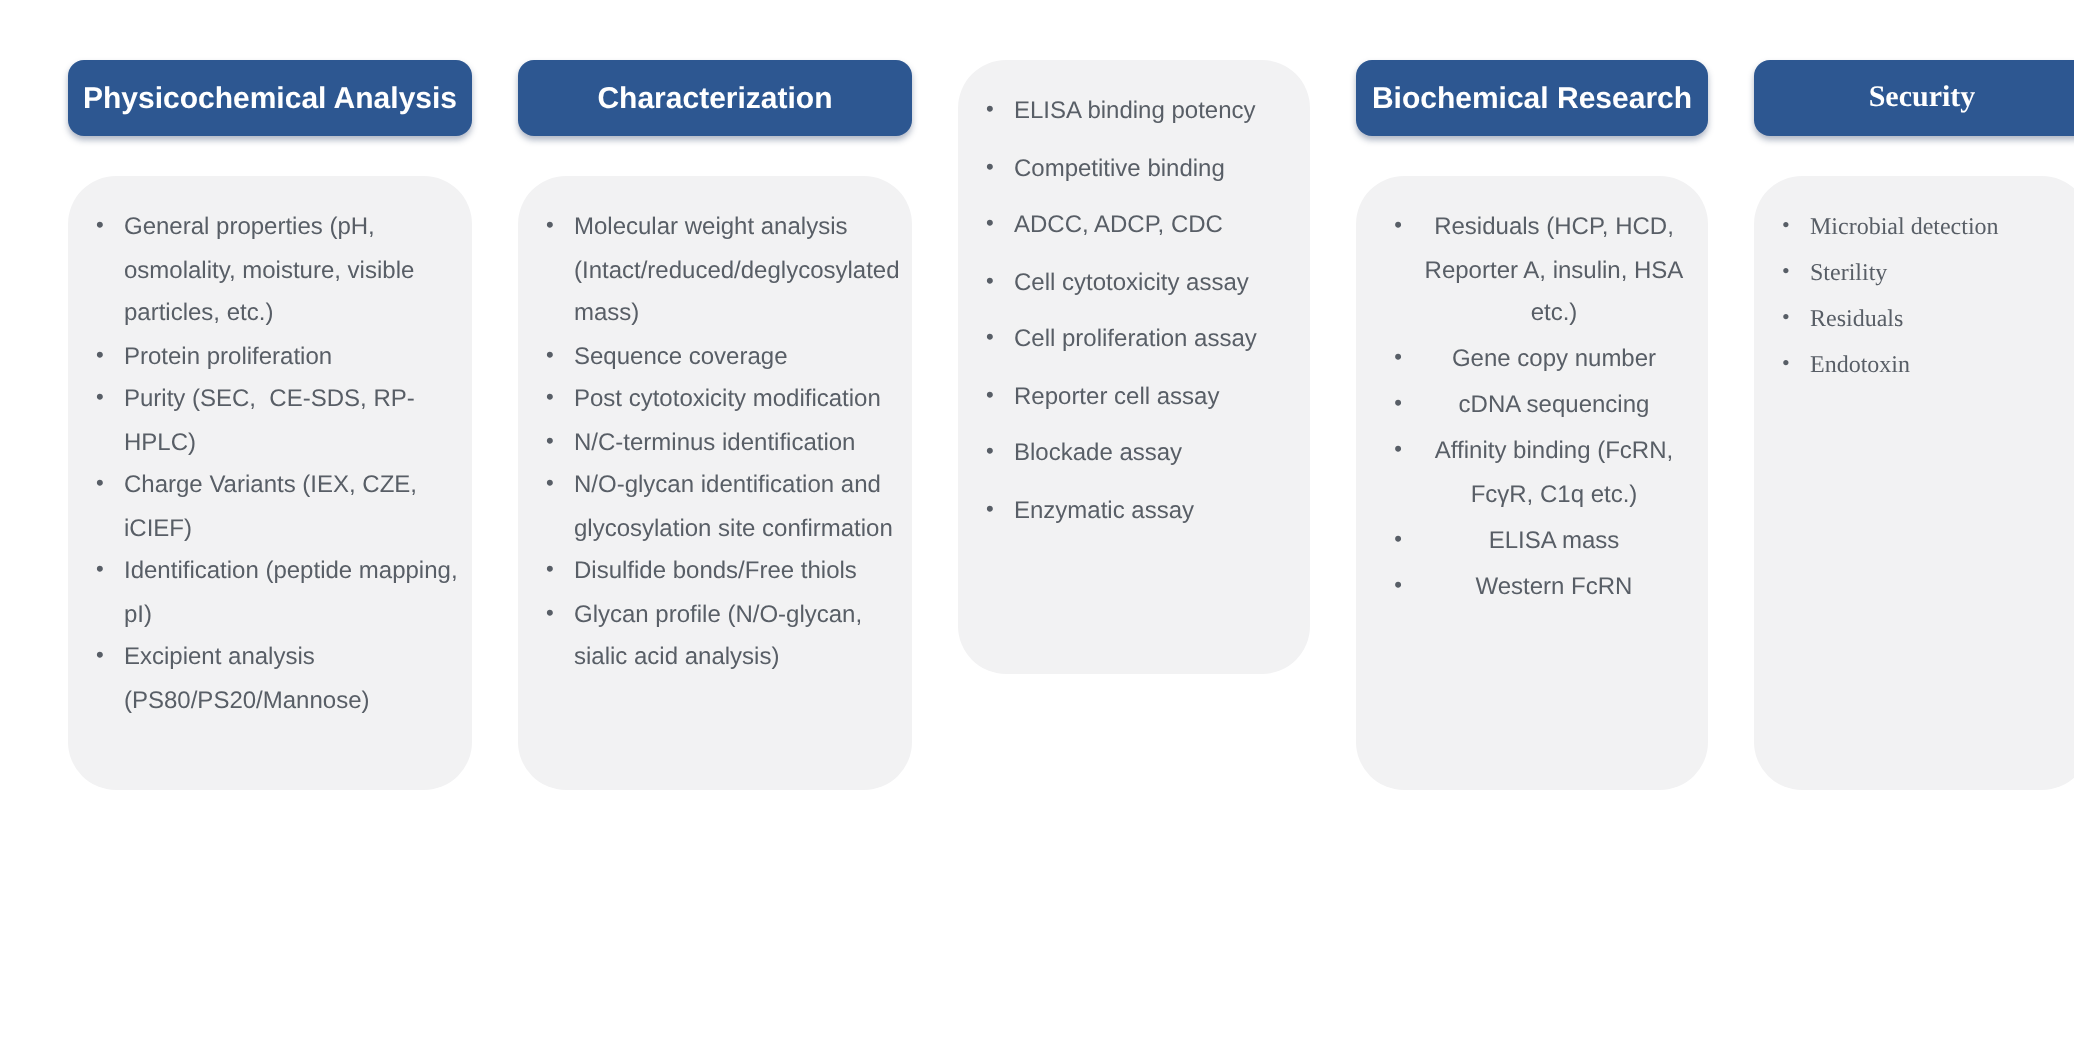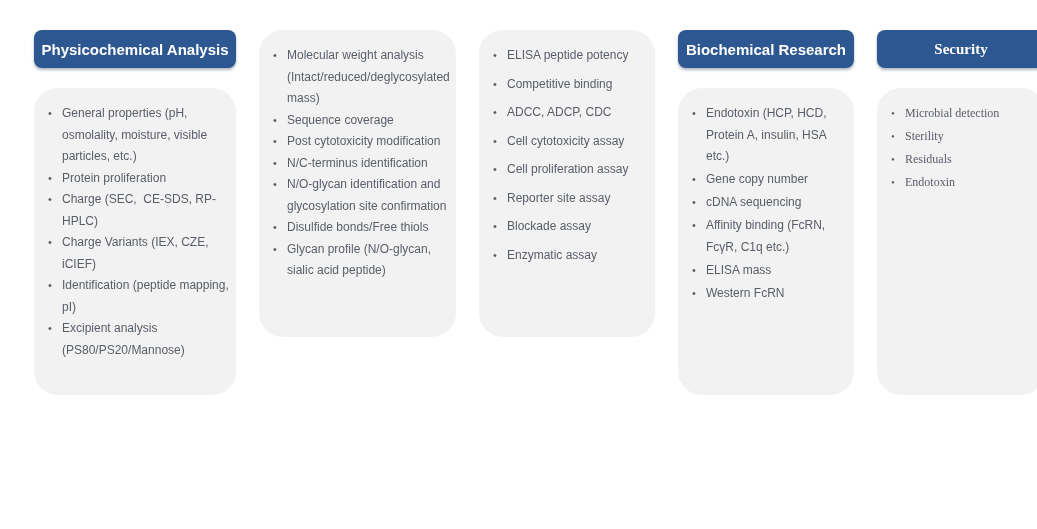--- a/index.html
+++ b/index.html
@@ -13,21 +13,21 @@
     position: absolute;
     left: 34px; top: 30px;
     display: flex;
     gap: 23px;
     align-items: flex-start;
   }
   .column { display: block; }
   .column:nth-child(1) { width: 202px; }
   .column:nth-child(2) { width: 197px; }
   .column:nth-child(3) { width: 176px; }
-  .column:nth-child(4) { width: 176px; }
+  .column:nth-child(4) { width: 176px; text-align: center; }
   .column:nth-child(5) { width: 168px; font-family: Liberation Serif, serif; }
 
   .col-header {
     height: 38px;
     border-radius: 8px;
     background: var(--header-bg, #2D5791);
     color: var(--header-text, #ffffff);
     display: flex;
     align-items: center;
     justify-content: center;
@@ -79,39 +79,42 @@
           <li class="item">
             <span class="bullet">•</span>
             <span class="txt">General properties (pH, osmolality, moisture, visible particles, etc.)</span>
           </li>
           <li class="item">
             <span class="bullet">•</span>
             <span class="txt">Protein proliferation</span>
           </li>
           <li class="item">
             <span class="bullet">•</span>
-            <span class="txt">Charge (SEC,  CE-SDS, RP-HPLC)</span>
+            <span class="txt">Purity (SEC,  CE-SDS, RP-HPLC)</span>
           </li>
           <li class="item">
             <span class="bullet">•</span>
             <span class="txt">Charge Variants (IEX, CZE, iCIEF)</span>
           </li>
           <li class="item">
             <span class="bullet">•</span>
             <span class="txt">Identification (peptide mapping, pI)</span>
           </li>
           <li class="item">
             <span class="bullet">•</span>
             <span class="txt">Excipient analysis (PS80/PS20/Mannose)</span>
           </li>
         </ul>
     </div>
   </section>
 
   <section class="column">
+    <header class="col-header">
+      <span class="col-title">Characterization</span>
+    </header>
     <div class="card">
       <ul class="item-list">
           <li class="item">
             <span class="bullet">•</span>
             <span class="txt">Molecular weight analysis (Intact/reduced/deglycosylated mass)</span>
           </li>
           <li class="item">
             <span class="bullet">•</span>
             <span class="txt">Sequence coverage</span>
           </li>
@@ -126,52 +129,52 @@
           <li class="item">
             <span class="bullet">•</span>
             <span class="txt">N/O-glycan identification and glycosylation site confirmation</span>
           </li>
           <li class="item">
             <span class="bullet">•</span>
             <span class="txt">Disulfide bonds/Free thiols</span>
           </li>
           <li class="item">
             <span class="bullet">•</span>
-            <span class="txt">Glycan profile (N/O-glycan, sialic acid peptide)</span>
-          </li>
-        </ul>
-    </div>
-  </section>
-
-  <section class="column">
-    <div class="card">
-      <ul class="item-list">
-          <li class="item">
-            <span class="bullet">•</span>
-            <span class="txt">ELISA peptide potency</span>
+            <span class="txt">Glycan profile (N/O-glycan, sialic acid analysis)</span>
+          </li>
+        </ul>
+    </div>
+  </section>
+
+  <section class="column">
+    <div class="card">
+      <ul class="item-list">
+          <li class="item">
+            <span class="bullet">•</span>
+            <span class="txt">ELISA binding potency</span>
           </li>
           <li class="item">
             <span class="bullet">•</span>
             <span class="txt">Competitive binding</span>
           </li>
           <li class="item">
             <span class="bullet">•</span>
             <span class="txt">ADCC, ADCP, CDC</span>
           </li>
           <li class="item">
             <span class="bullet">•</span>
             <span class="txt">Cell cytotoxicity assay</span>
           </li>
           <li class="item">
             <span class="bullet">•</span>
             <span class="txt">Cell proliferation assay</span>
           </li>
           <li class="item">
             <span class="bullet">•</span>
-            <span class="txt">Reporter site assay</span>
+            <span class="txt">Reporter cell assay</span>
           </li>
           <li class="item">
             <span class="bullet">•</span>
             <span class="txt">Blockade assay</span>
           </li>
           <li class="item">
             <span class="bullet">•</span>
             <span class="txt">Enzymatic assay</span>
           </li>
         </ul>
@@ -179,21 +182,21 @@
   </section>
 
   <section class="column">
     <header class="col-header">
       <span class="col-title">Biochemical Research</span>
     </header>
     <div class="card">
       <ul class="item-list">
           <li class="item">
             <span class="bullet">•</span>
-            <span class="txt">Endotoxin (HCP, HCD, Protein A, insulin, HSA etc.)</span>
+            <span class="txt">Residuals (HCP, HCD, Reporter A, insulin, HSA etc.)</span>
           </li>
           <li class="item">
             <span class="bullet">•</span>
             <span class="txt">Gene copy number</span>
           </li>
           <li class="item">
             <span class="bullet">•</span>
             <span class="txt">cDNA sequencing</span>
           </li>
           <li class="item">

